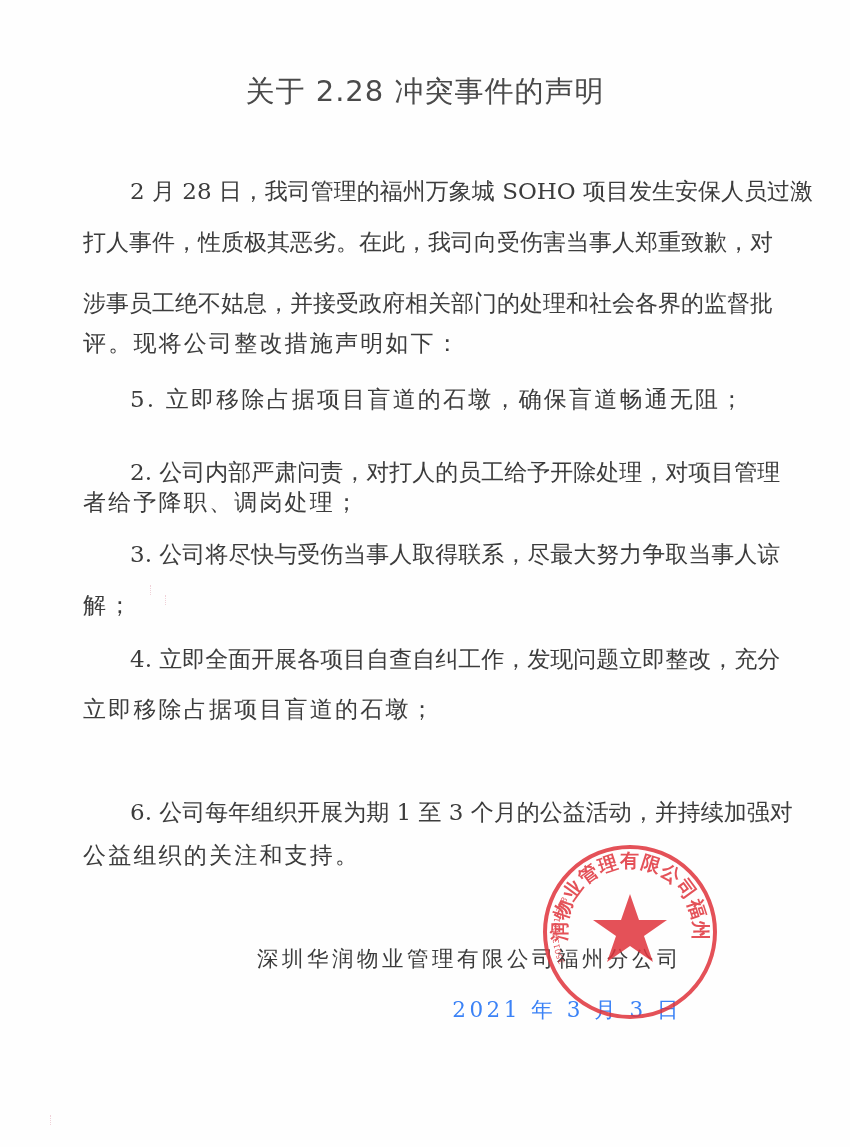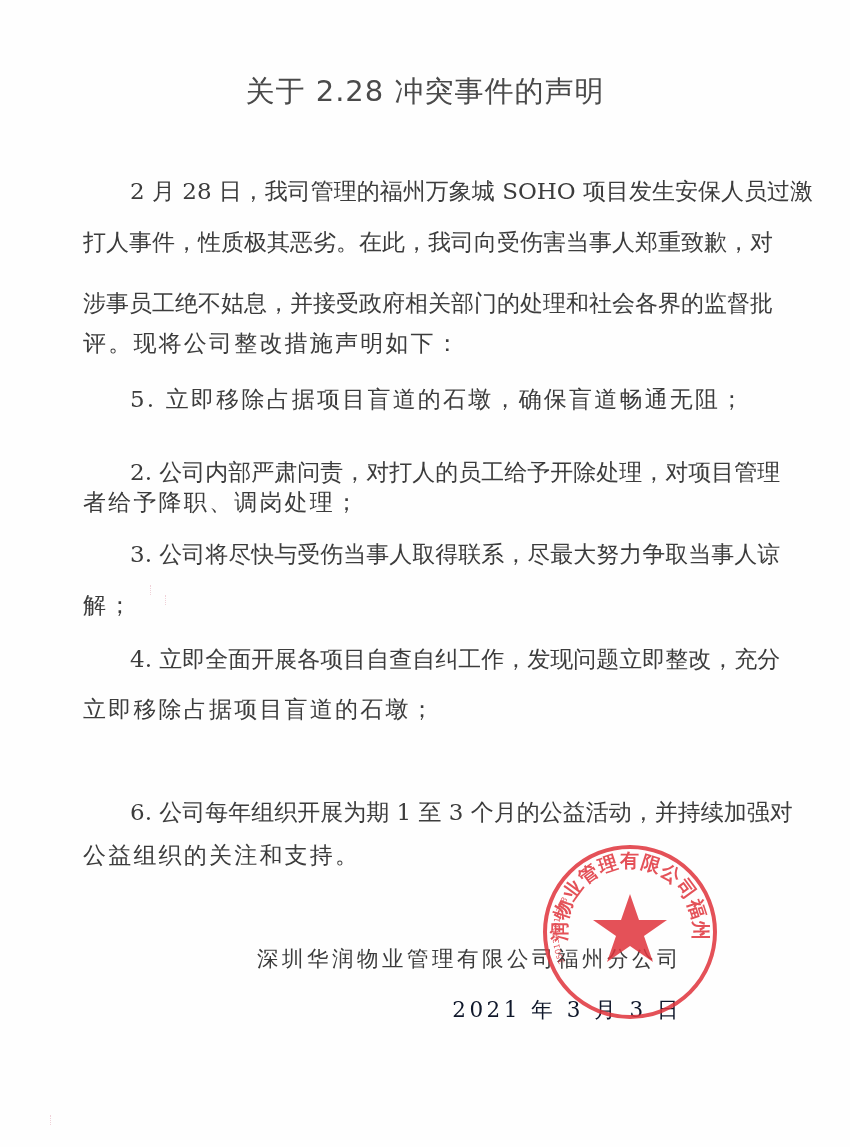--- a/index.html
+++ b/index.html
@@ -28,21 +28,21 @@
       color: #3c3c3c;
     }
     .indent { left: 130px; width: 633px; }
     .justify { text-align: justify; text-align-last: justify; letter-spacing: 0; }
     .sig {
       position: absolute; right: 88px; top: 944px;
       font-size: 21.5px; letter-spacing: 3.5px; color: #3c3c3c; white-space: nowrap;
     }
     .date {
       position: absolute; right: 88px; top: 995px;
-      font-size: 21.5px; letter-spacing: 3.5px; color: #0f172a; white-space: nowrap;
+      font-size: 21.5px; letter-spacing: 3.5px; color: #3b82f6; white-space: nowrap;
     }
     .stamp {
       position: absolute; left: 540px; top: 842px; width: 180px; height: 180px;
       opacity: 0.85;
     }
     .speck { position: absolute; width: 3px; height: 10px; border-left: 1px dotted #e8b4c0; opacity: 0.6; }
   </style>
 </head>
 <body>
 

